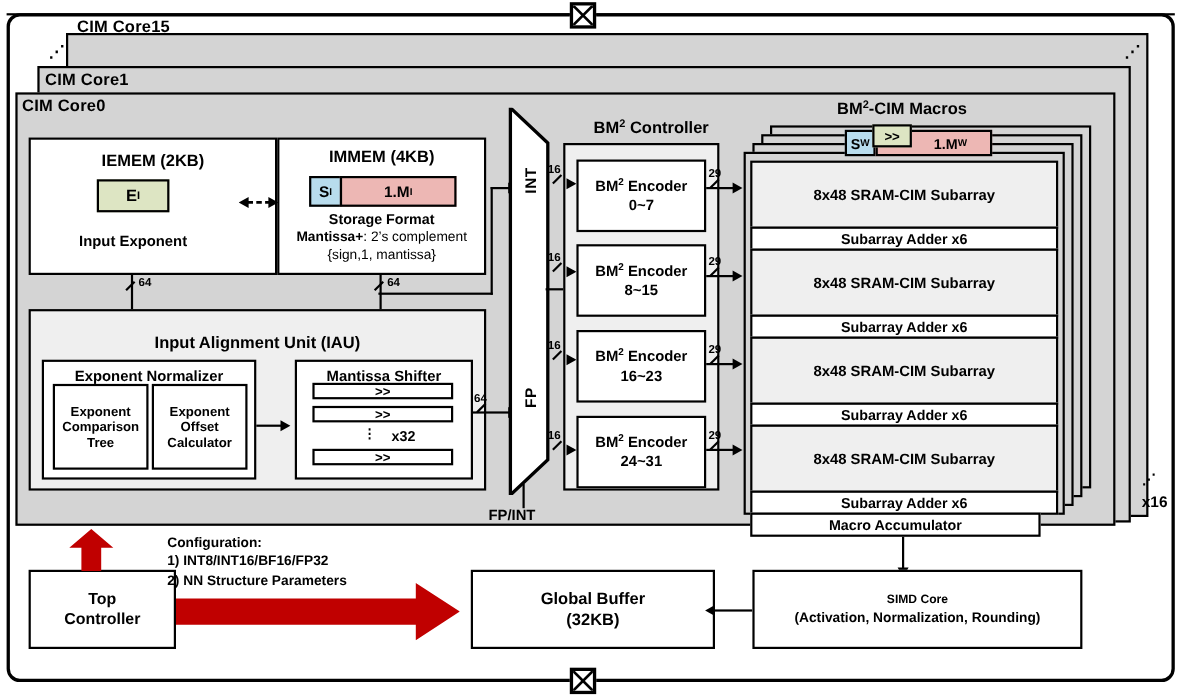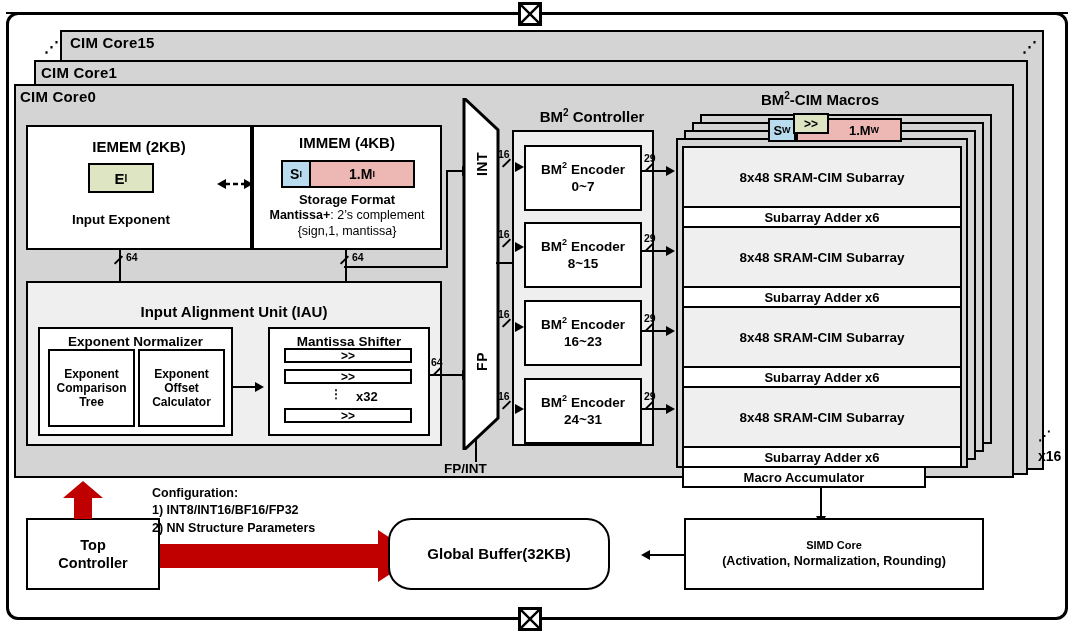--- a/index.html
+++ b/index.html
@@ -84,21 +84,21 @@
   <div class="abs ln hln" style="left:542px; top:12px; width:526px;"></div>
 
   <div class="abs port-box" style="left:518px; top:607px;">
     <svg width="18" height="18" viewBox="0 0 18 18">
         <line x1="0" y1="0" x2="18" y2="18" stroke="#000" stroke-width="2.4"></line>
         <line x1="18" y1="0" x2="0" y2="18" stroke="#000" stroke-width="2.4"></line>
       </svg>
   </div>
 
   <div class="abs core-card" style="left:60px; top:30px; width:984px; height:440px;"></div>
-  <div class="core-label" style="left:70px; top:34px;">CIM Core15</div>
+  <div class="core-label" style="left:70px; top:16px;">CIM Core15</div>
   <div class="diag-dots" style="left:44px; top:38px;">⋰</div>
   <div class="diag-dots" style="left:1022px; top:38px;">⋰</div>
 
   <div class="abs core-card" style="left:34px; top:60px; width:994px; height:415px;"></div>
   <div class="core-label" style="left:41px; top:64px;">CIM Core1</div>
 
   <div class="abs core-card" style="left:14px; top:84px; width:1000px; height:394px;"></div>
   <div class="core-label" style="left:20px; top:88px;">CIM Core0</div>
 
   <div class="abs" style="left:1038px; top:448px; font-weight:bold; font-size:14px;">x16</div>
@@ -277,21 +277,21 @@
   <div class="fieldbar" style="left:793px; top:113px; width:36px; height:21px; background:#dde5c3; font-size:12px;">&gt;&gt;</div>
 
   <div class="gbox ctr" style="left:682px; top:146px; width:280px; height:62px; font-size:13.5px;">8x48 SRAM-CIM Subarray</div>
   <div class="wbox ctr" style="left:682px; top:206px; width:280px; height:22px; font-size:13px;">Subarray Adder x6</div>
   <div class="gbox ctr" style="left:682px; top:226px; width:280px; height:62px; font-size:13.5px;">8x48 SRAM-CIM Subarray</div>
   <div class="wbox ctr" style="left:682px; top:286px; width:280px; height:22px; font-size:13px;">Subarray Adder x6</div>
   <div class="gbox ctr" style="left:682px; top:306px; width:280px; height:62px; font-size:13.5px;">8x48 SRAM-CIM Subarray</div>
   <div class="wbox ctr" style="left:682px; top:366px; width:280px; height:22px; font-size:13px;">Subarray Adder x6</div>
   <div class="gbox ctr" style="left:682px; top:386px; width:280px; height:62px; font-size:13.5px;">8x48 SRAM-CIM Subarray</div>
   <div class="wbox ctr" style="left:682px; top:446px; width:280px; height:22px; font-size:13px;">Subarray Adder x6</div>
-  <div class="wbox ctr" style="left:682px; top:466px; width:244px; height:22px; font-size:13px;">Macro Accumulator</div>
+  <div class="wbox ctr" style="left:682px; top:466px; width:264px; height:22px; font-size:13px;">Macro Accumulator</div>
 
   <div class="abs ln vln" style="left:820px; top:488px; height:32px;"></div>
   <div class="abs arrowhead ah-down" style="left:816px; top:516px;"></div>
 
   <div class="wbox ctr" style="left:26px; top:518px; width:134px; height:72px; flex-direction:column; font-size:14.5px; line-height:1.25;">
     <div>Top</div>
     <div>Controller</div>
   </div>
 
   <div class="abs" style="left:62px; top:481px; width:42px; height:38px;">
@@ -305,21 +305,21 @@
     <div>1) INT8/INT16/BF16/FP32</div>
     <div>2) NN Structure Parameters</div>
   </div>
 
   <div class="abs" style="left:160px; top:530px; width:258px; height:52px;">
     <svg width="258" height="52" viewBox="0 0 258 52">
       <polygon points="0,14 218,14 218,0 258,26 218,52 218,38 0,38" fill="#c00000"></polygon>
     </svg>
   </div>
 
-  <div class="wbox ctr" style="left:388px; top:518px; width:222px; height:72px; flex-direction:row; font-size:15px; line-height:1.3;border-radius:23px;">
+  <div class="wbox ctr" style="left:428px; top:518px; width:222px; height:72px; flex-direction:column; font-size:15px; line-height:1.3;">
     <div>Global Buffer</div>
     <div>(32KB)</div>
   </div>
 
   <div class="abs ln hln" style="left:648px; top:554px; width:36px;"></div>
   <div class="abs arrowhead ah-left" style="left:641px; top:550px;"></div>
 
   <div class="wbox ctr" style="left:684px; top:518px; width:300px; height:72px; flex-direction:column; font-size:14px; line-height:1.35;">
     <div style="font-size:11px;">SIMD Core</div>
     <div style="font-size:12.5px;">(Activation, Normalization, Rounding)</div>

